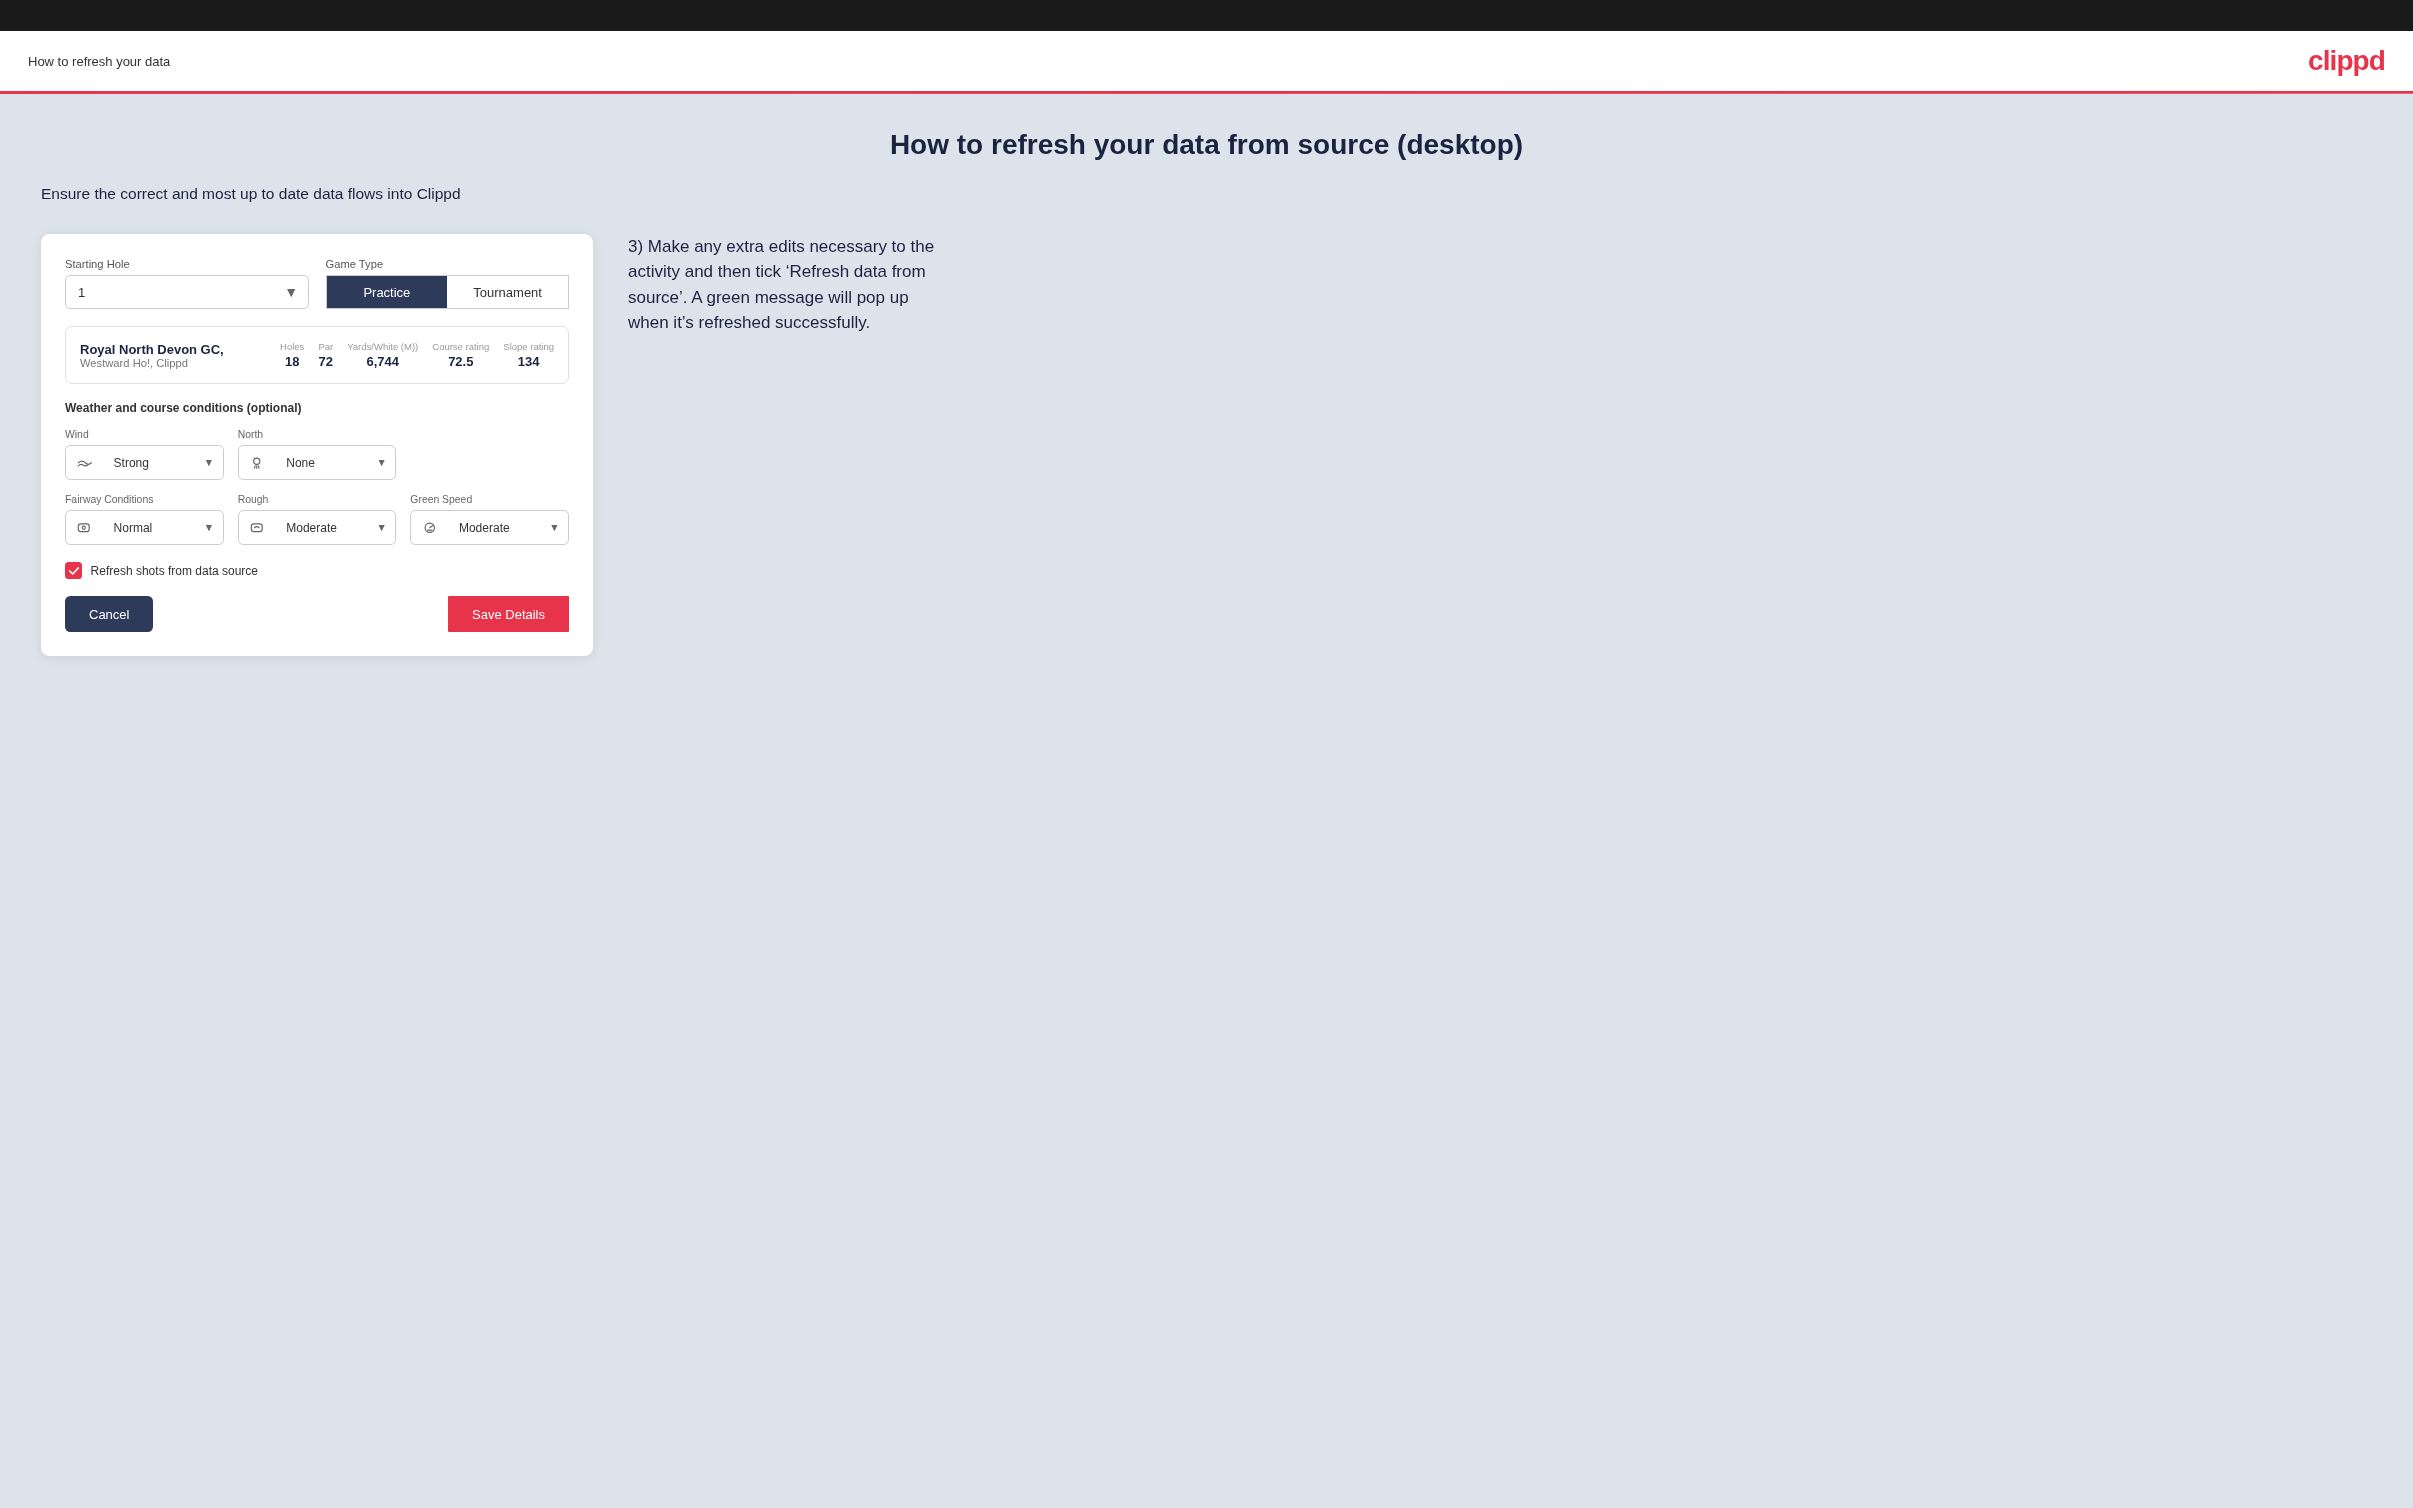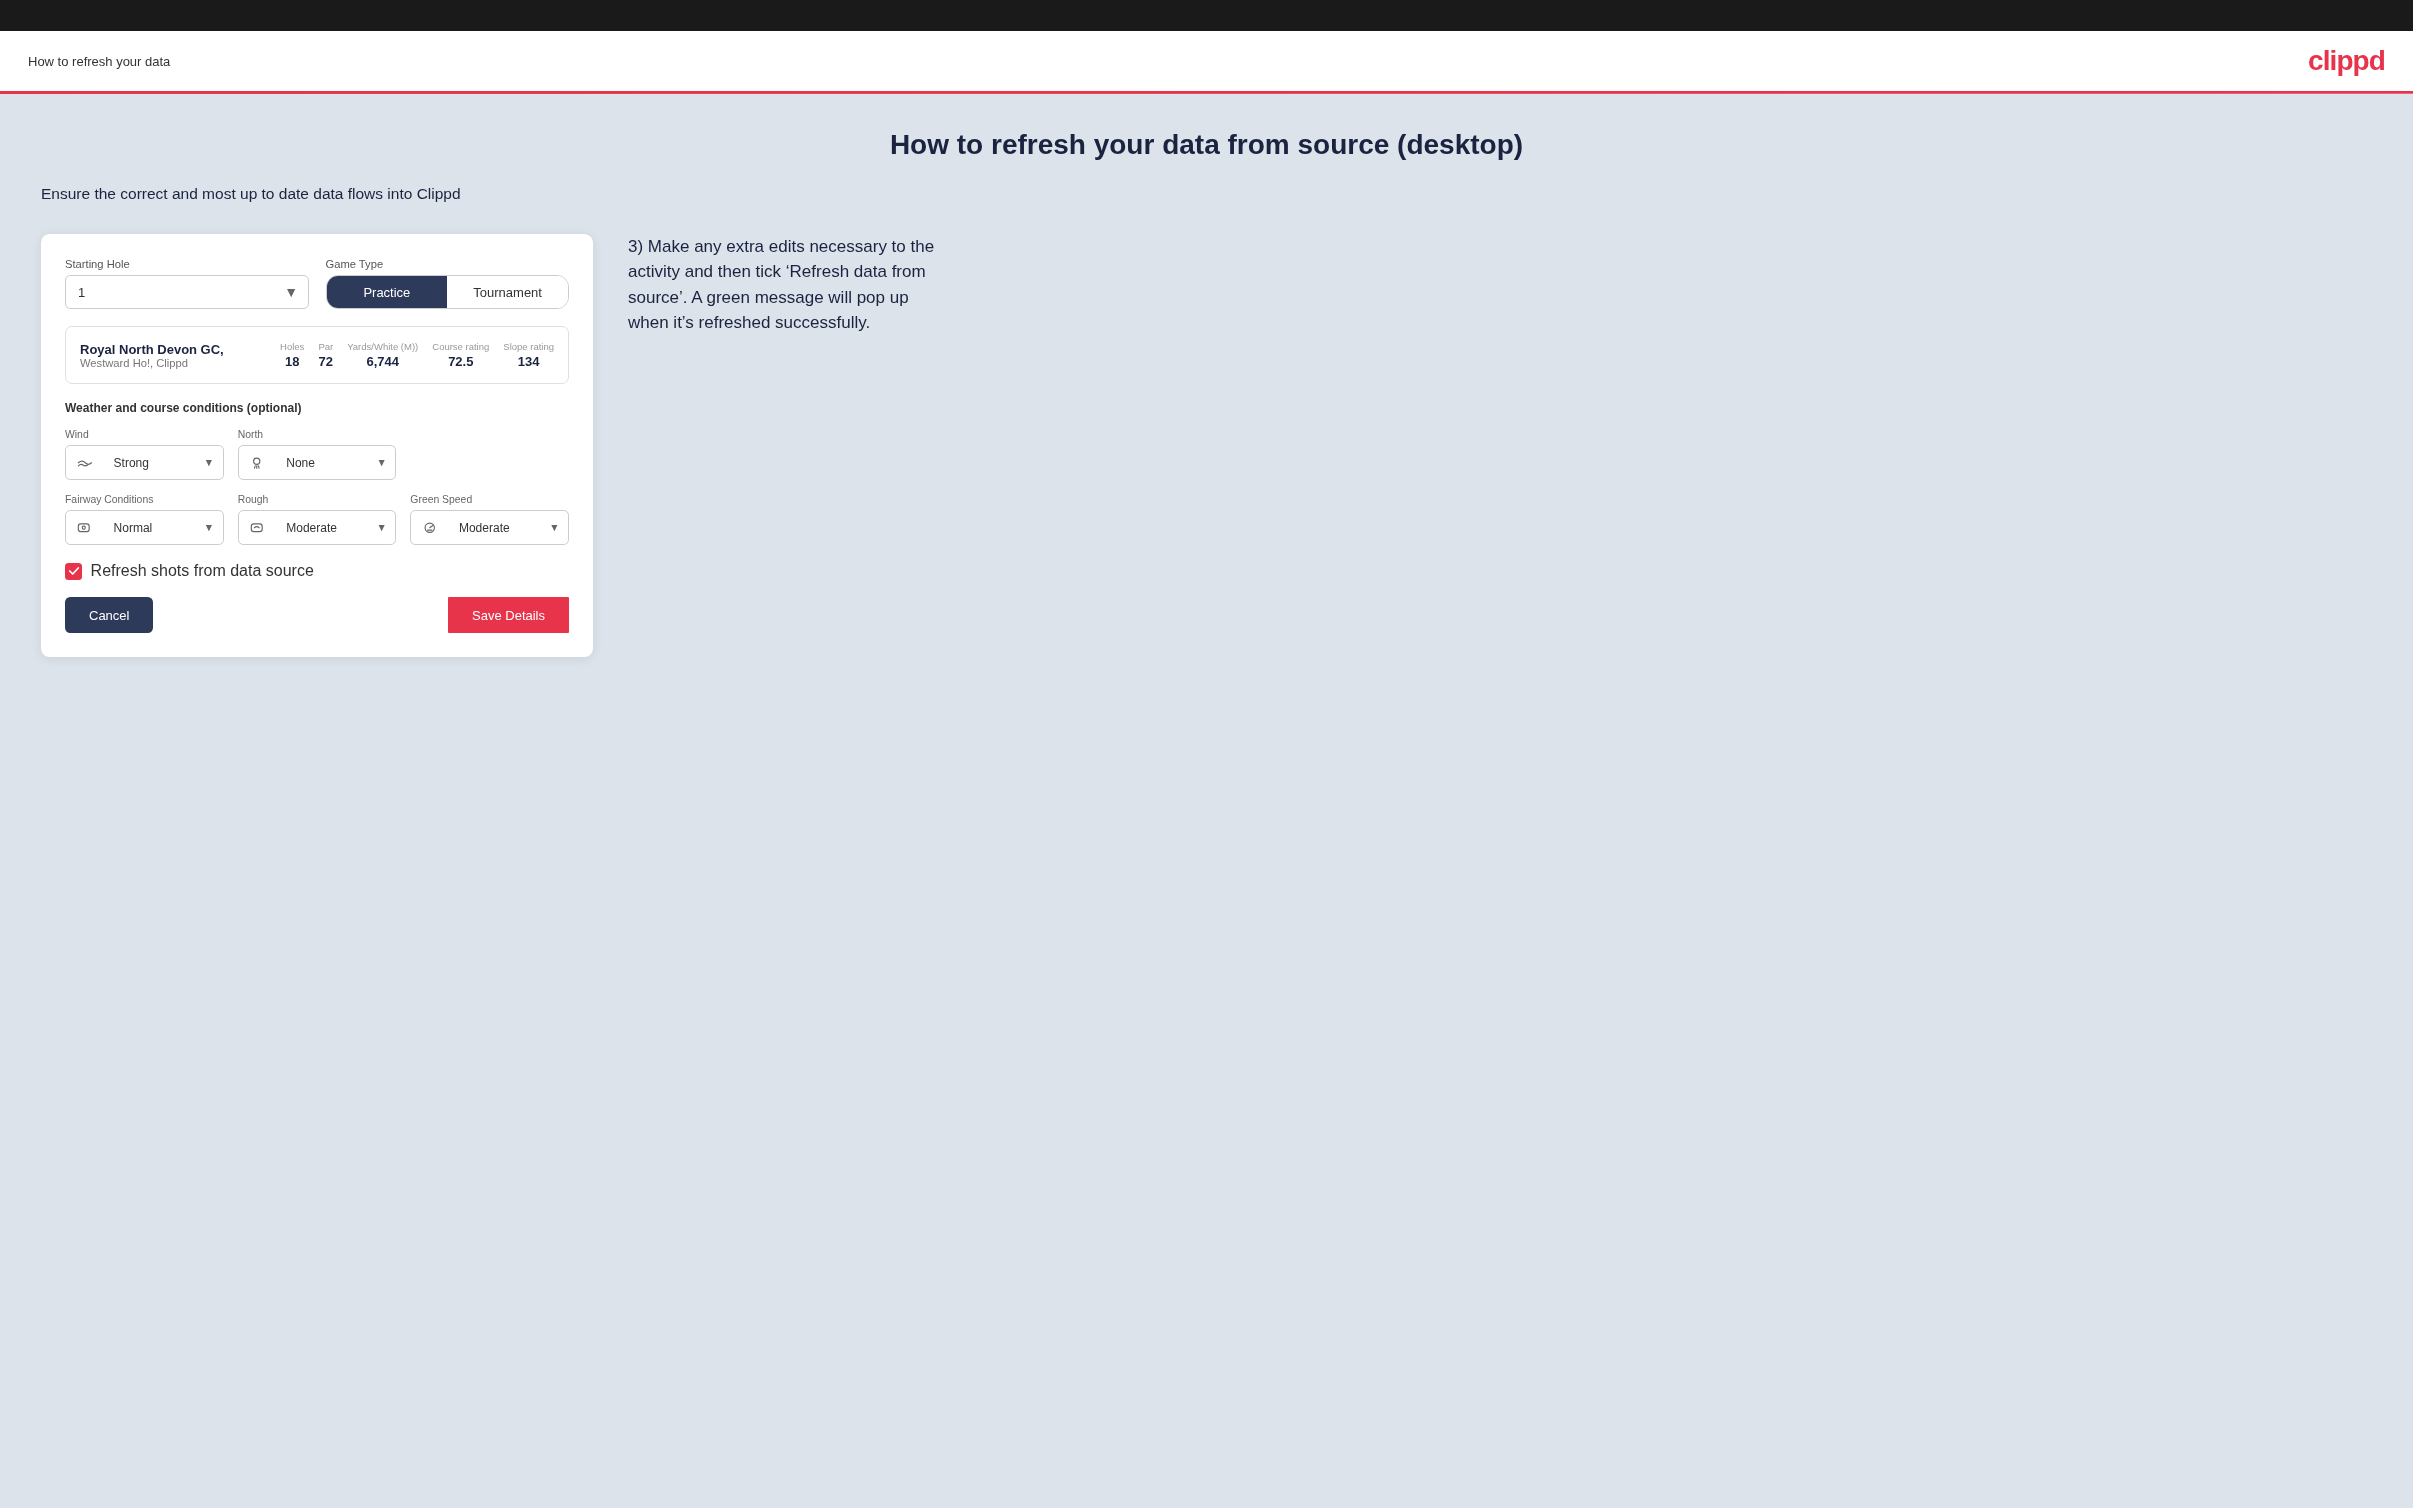--- a/index.html
+++ b/index.html
@@ -91,21 +91,21 @@
     .select-wrapper .chevron {
       position: absolute;
       right: 10.4px;
       top: 50%;
       transform: translateY(-50%);
       pointer-events: none;
       color: #666;
     }
     .game-type-toggle {
       display: flex;
-      border-radius: 12px;
+      border-radius: 0;
       overflow: hidden;
       border: 0.9px solid #ccc;
     }
     .toggle-btn {
       flex: 1;
       padding: 8.6px 0;
       border: none;
       cursor: pointer;
       font-size: 13px;
       font-weight: 500;
@@ -216,21 +216,21 @@
       align-items: center;
       justify-content: center;
       cursor: pointer;
       flex-shrink: 0;
     }
     .checkbox-custom svg {
       width: 12px;
       height: 12px;
     }
     .checkbox-label {
-      font-size: 16px;
+      font-size: 12px;
       color: #333;
     }
     .form-actions {
       display: flex;
       justify-content: space-between;
       align-items: center;
       margin-top: 8.6px;
     }
     .btn-cancel {
       background: #2d3a5a;

